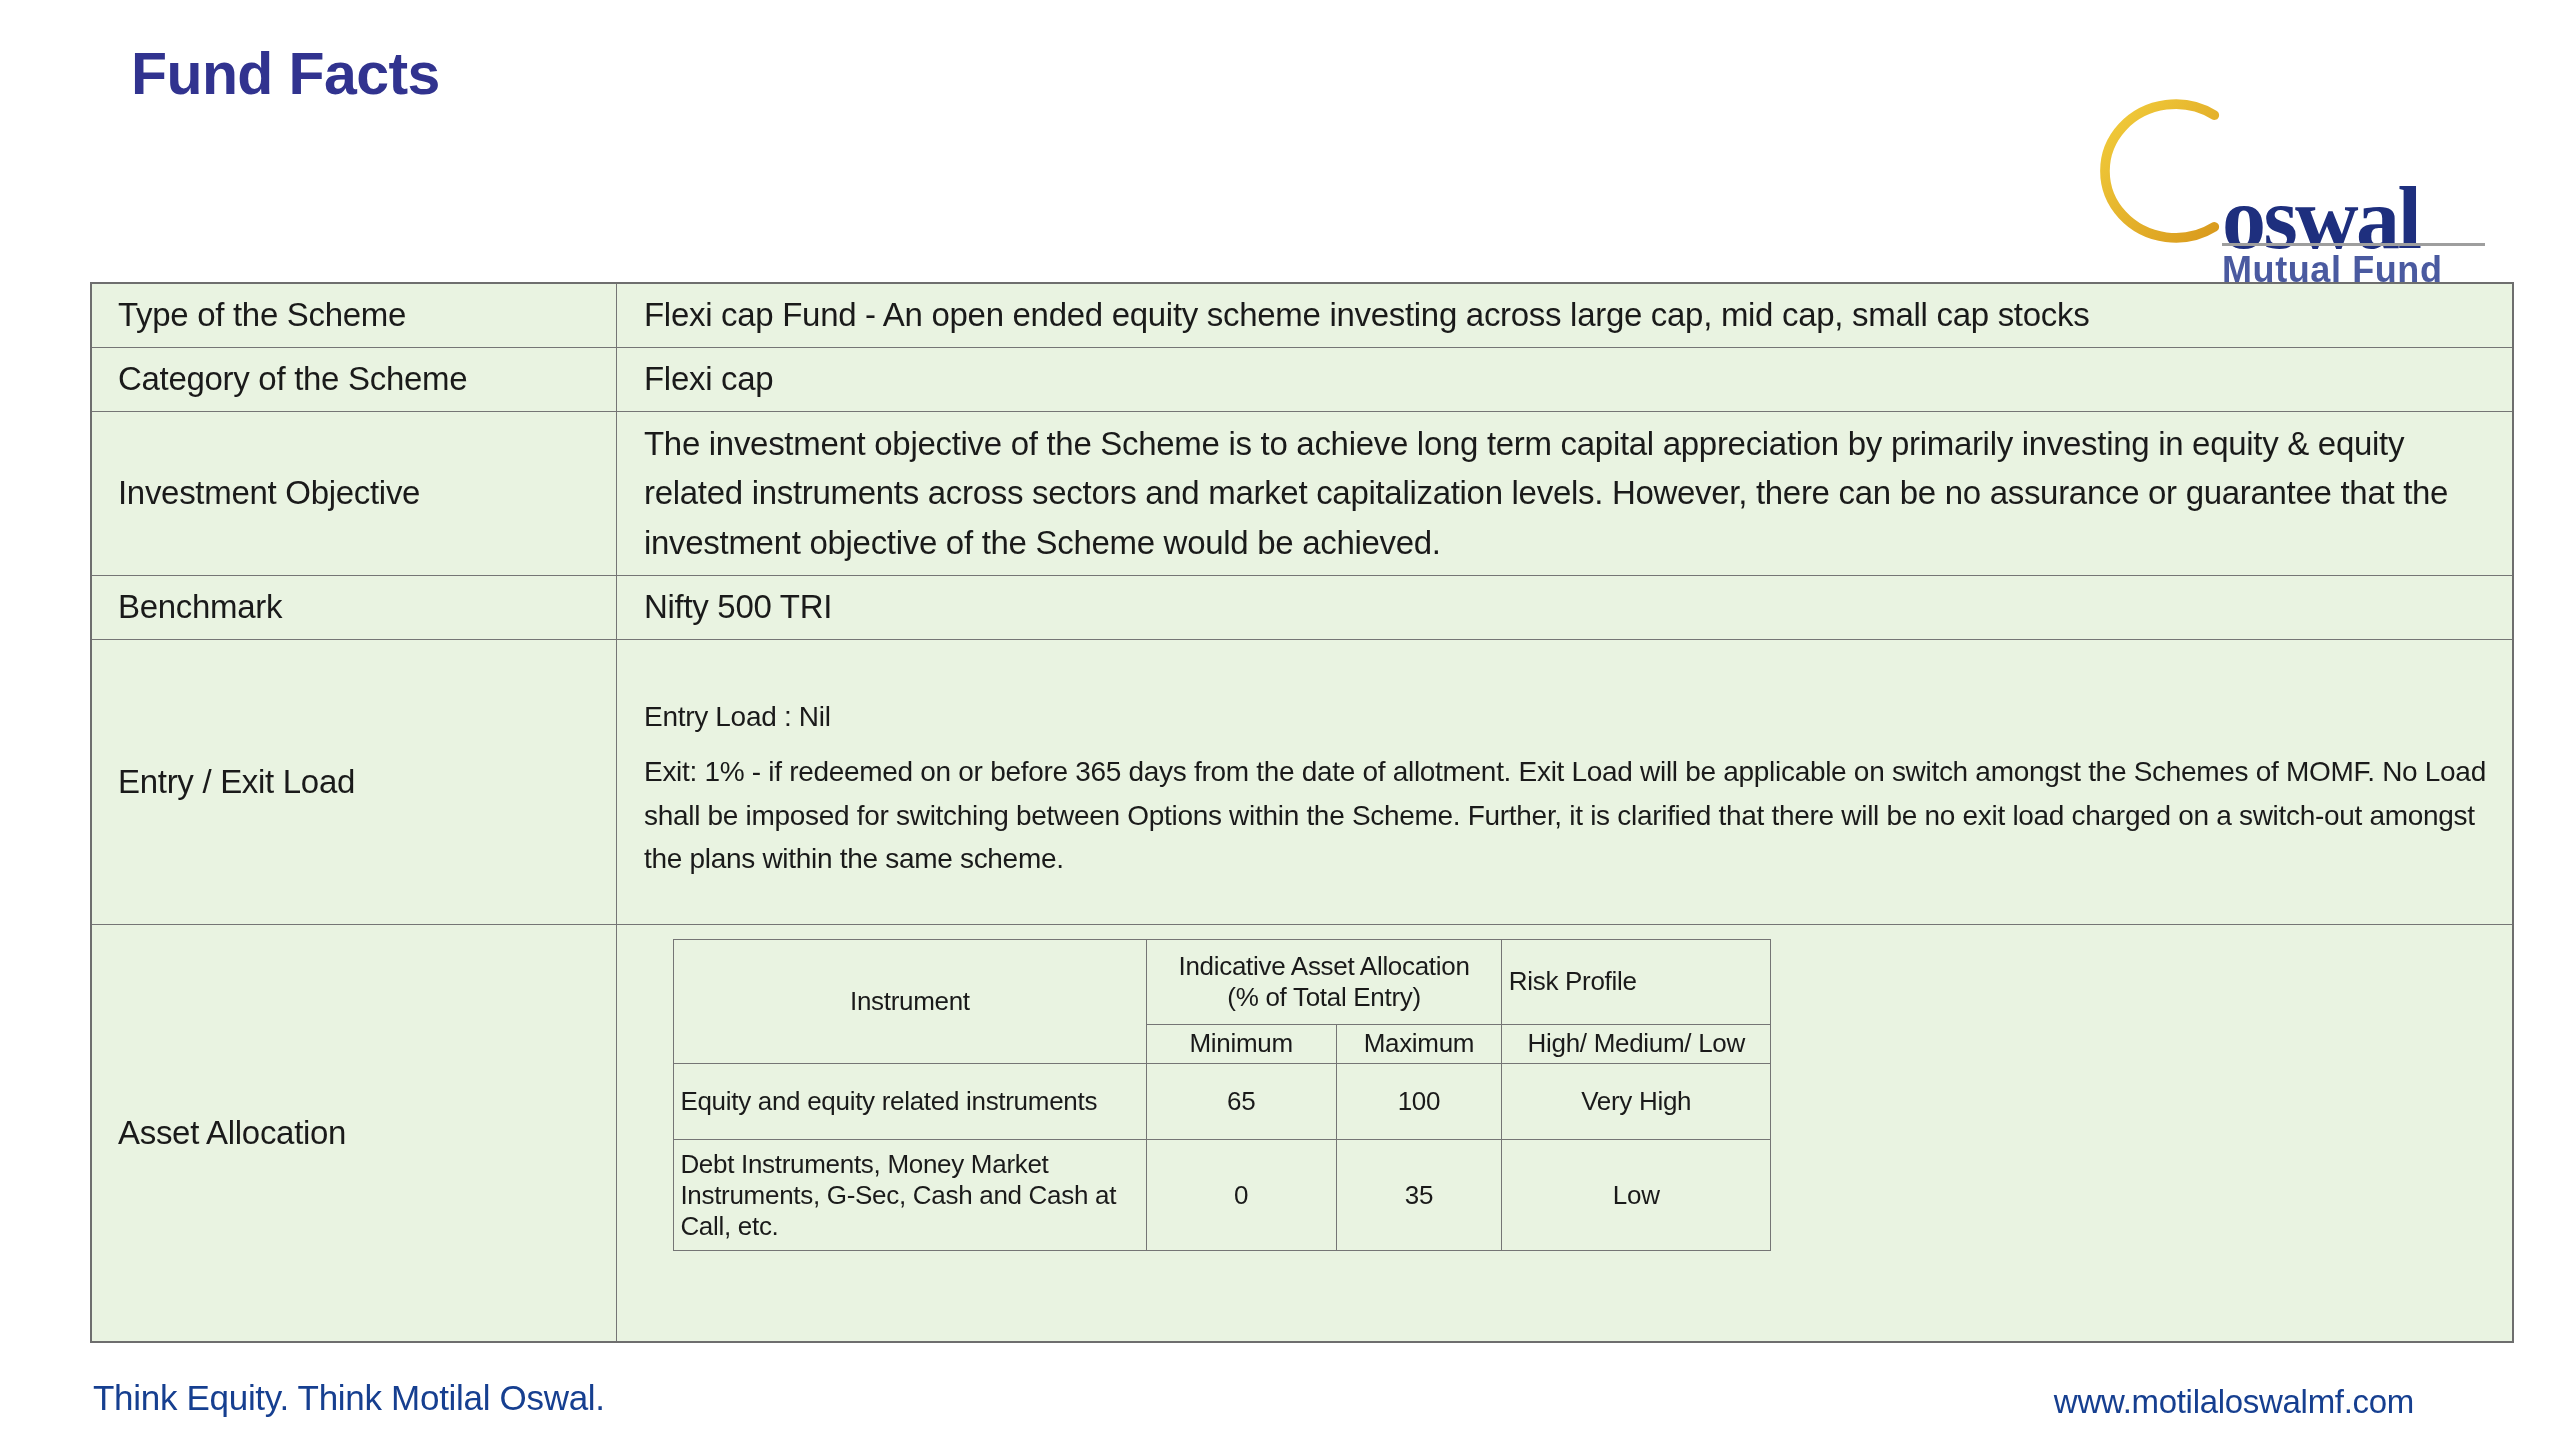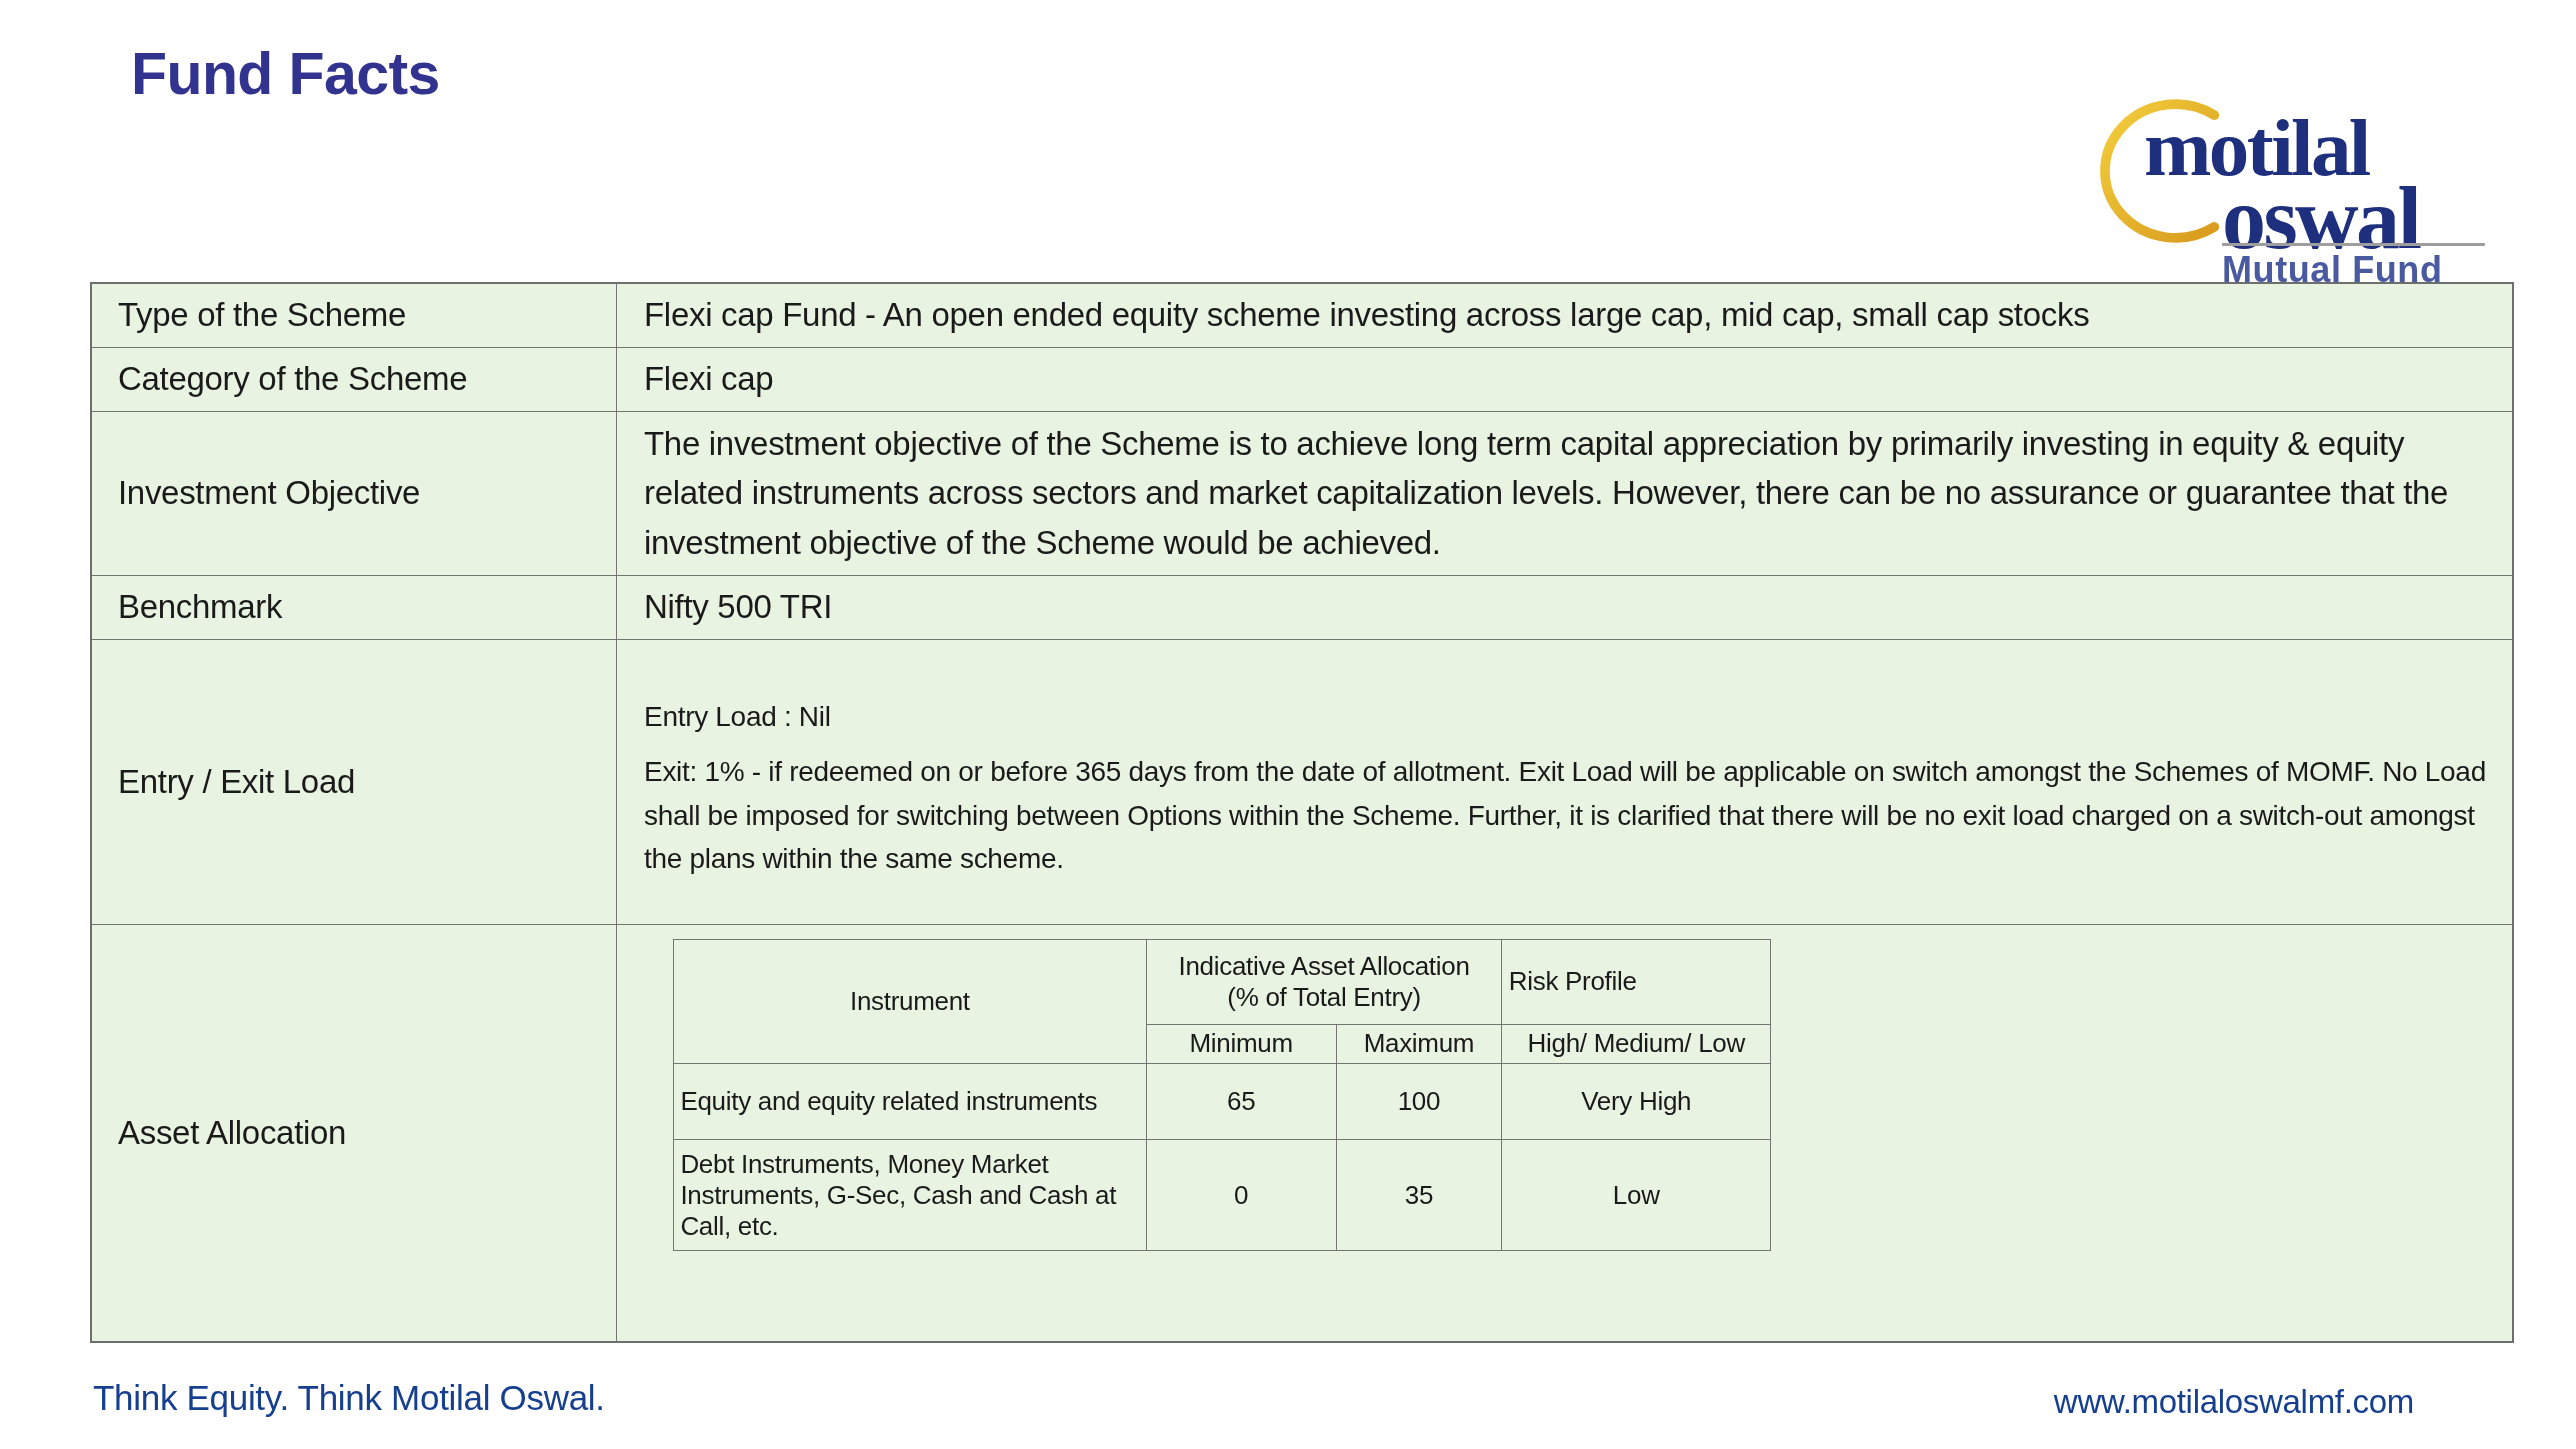--- a/index.html
+++ b/index.html
@@ -63,21 +63,20 @@
   <div class="logo">
     <svg class="logo-ring" width="161" height="158" viewBox="0 0 250 246">
       <defs>
         <linearGradient id="goldgrad" x1="0" y1="0" x2="1" y2="1">
           <stop offset="0" stop-color="#f2ce3c"></stop>
           <stop offset="1" stop-color="#d99a1d"></stop>
         </linearGradient>
       </defs>
       <path d="M 187 36 A 110 104 0 1 0 187 210" fill="none" stroke="url(#goldgrad)" stroke-width="15" stroke-linecap="round"></path>
     </svg>
-    <div class="logo-word logo-motilal">motilal</div>
     <div class="logo-word logo-oswal">oswal</div>
     <div class="logo-line"></div>
     <div class="logo-tagline">Mutual Fund</div>
   </div>
 
   <table class="facts">
     <tbody>
         <tr class="r1">
       <td class="lbl">Type of the Scheme</td>
       <td class="val">Flexi cap Fund - An open ended equity scheme investing across large cap, mid cap, small cap stocks</td>

